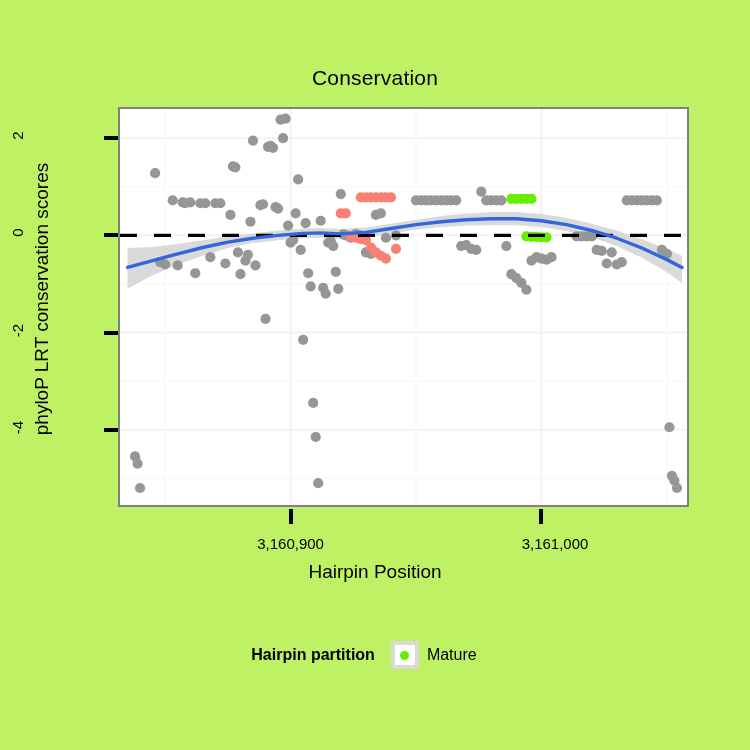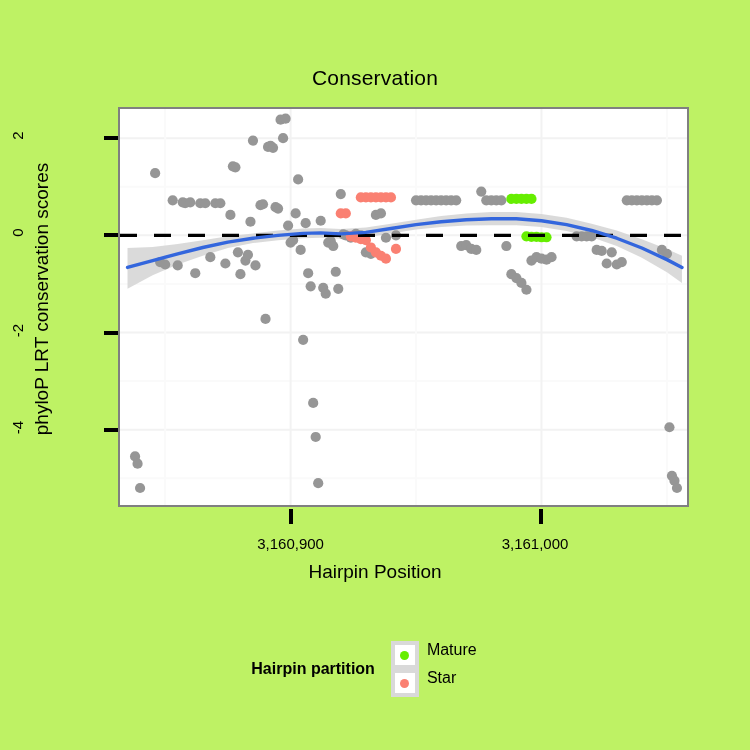--- a/index.html
+++ b/index.html
@@ -111,20 +111,21 @@
     gap: 0px;
   }
   #legend-title {
     font-size: 16px;
     font-weight: bold;
     color: #000000;
     margin-right: 16px;
   }
   .legend-entry {
     display: flex;
+    align-items: center;
   }
   .legend-key {
     width: 28px;
     height: 28px;
     background: #ffffff;
     border: 4px solid #d9d9d9;
     box-sizing: border-box;
     display: flex;
     align-items: center;
     justify-content: center;
@@ -335,35 +336,29 @@
         </g>
         <line x1="0" x2="567" y1="126.3312883435583" y2="126.3312883435583" stroke="#000000" stroke-width="3.4" stroke-dasharray="17 17"></line>
         <polyline points="7.5265486725663715,158.4 32.61504424778761,151.59754601227 57.70353982300885,144.79509202453988 82.7920353982301,138.47852760736203 107.88053097345133,133.13374233128837 132.96902654867256,129.24662576687115 158.0575221238938,126.3312883435583 183.14601769911505,124.38773006134971 200.7079646017699,123.90184049079755 220.7787610619469,124.87361963190187 245.86725663716814,123.41595092024545 270.95575221238937,119.52883435582828 296.04424778761063,115.64171779141105 321.13274336283183,112.72638036809815 346.2212389380531,110.78282208588956 371.30973451327435,109.8110429447853 396.39823008849555,109.8110429447853 421.48672566371687,111.75460122699388 446.57522123893807,115.64171779141105 471.6637168141593,121.47239263803687 496.75221238938053,129.24662576687115 521.8407079646017,138.96441717791407 546.929203539823,150.62576687116567 561.9823008849557,158.4" fill="none" stroke="#3366dd" stroke-width="3.4" stroke-linejoin="round" stroke-linecap="round"></polyline>
       </svg>
   </div>
 
   <div id="x-ticks">
       <div class="xtick-mark" style="left: 290.602px;"></div>
       <div class="xtick-label" style="left: 290.602px;">3,160,900</div>
       <div class="xtick-mark" style="left: 541.487px;"></div>
-      <div class="xtick-label" style="left: 535px;">3,161,000</div>
+      <div class="xtick-label" style="left: 555px;">3,161,000</div>
     </div>
   <div id="x-axis-title">Hairpin Position</div>
 
   <div id="legend">
     <span id="legend-title">Hairpin partition</span>
     <span id="legend-entries">
         <span class="legend-entry">
           <span class="legend-key">
             <span class="legend-dot" style="background: rgb(102, 238, 0);"></span>
           </span>
           <span class="legend-label">Mature</span>
         </span>
-        <span class="legend-entry">
-          <span class="legend-key">
-            <span class="legend-dot" style="background: rgb(250, 128, 114);"></span>
-          </span>
-          <span class="legend-label">Star</span>
-        </span>
       </span>
   </div>
 
 </div>
 
 </body></html>

